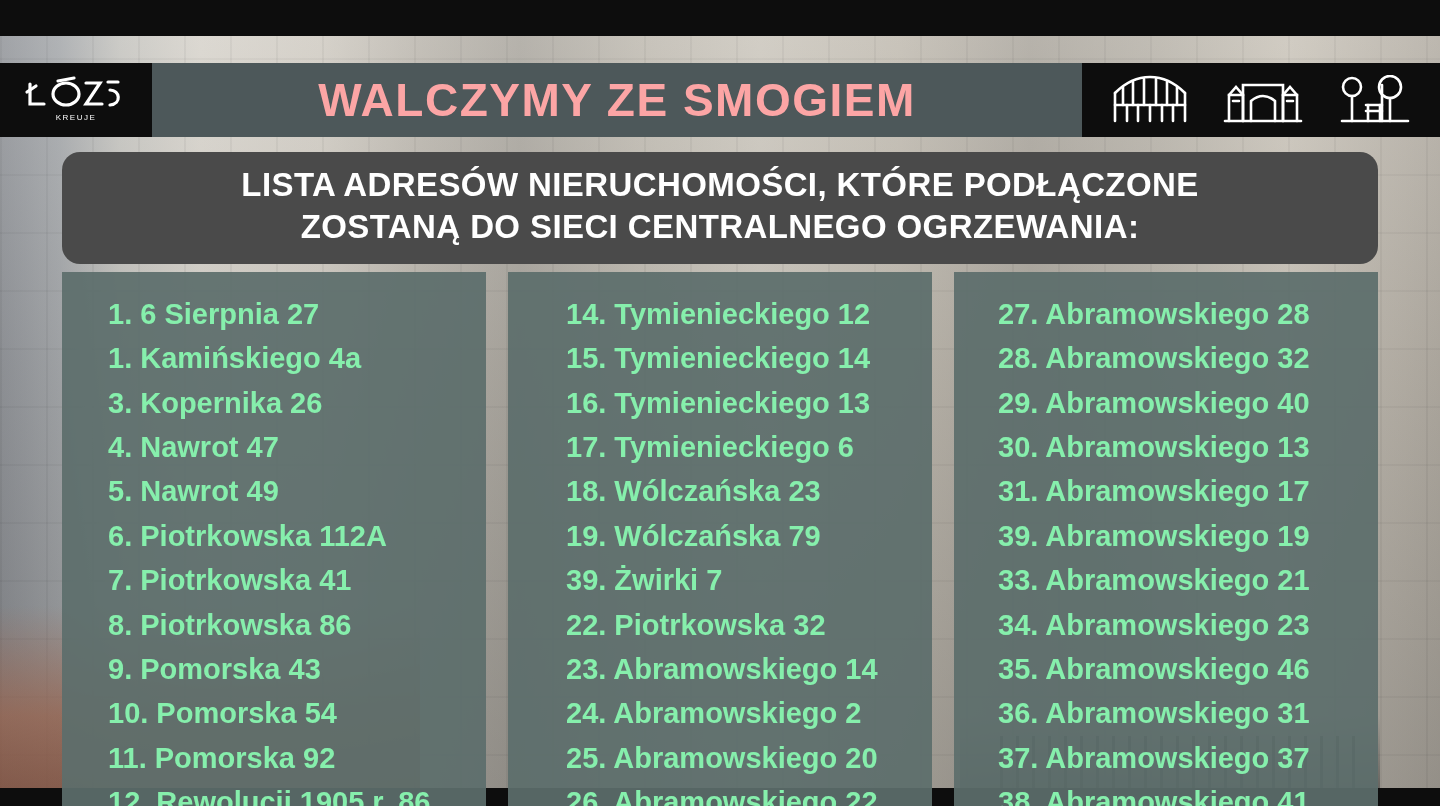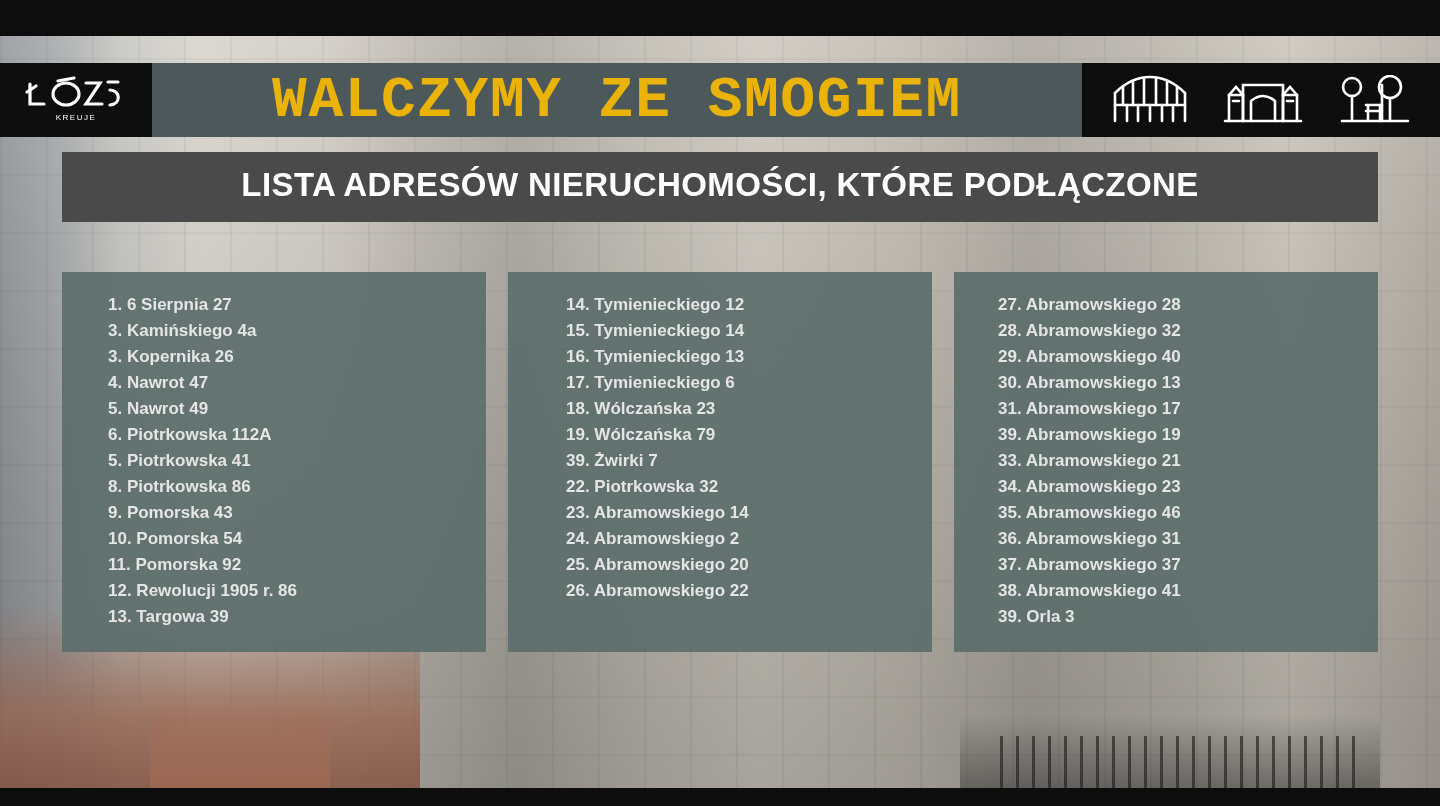--- a/index.html
+++ b/index.html
@@ -120,26 +120,26 @@
 
   .header-title-box {
     flex: 1;
     background: #4d585a;
     display: flex;
     align-items: center;
     justify-content: center;
     margin: 0;
   }
   .header-title {
-    color: #eab308;
+    color: #fca5a5;
     font-weight: bold;
-    font-size: 58px;
+    font-size: 46px;
     letter-spacing: 1.5px;
     white-space: nowrap;
-    font-family: Liberation Mono, monospace;
+    font-family: Liberation Sans, sans-serif;
   }
   .header-icons-box {
     width: 358px;
     background: #0d0d0d;
     display: flex;
     align-items: center;
     justify-content: space-evenly;
     gap: 6px;
   }
   .hicon svg { display: block; }
@@ -148,20 +148,21 @@
   .subtitle-banner {
     position: absolute;
     left: 62px;
     top: 152px;
     width: 1316px;
     background: #4a4a4a;
     padding: 12px 18px 16px 18px;
     box-sizing: border-box;
     text-align: center;
     z-index: 6;
+    border-radius: 18px;
   }
   .subtitle-line {
     color: #ffffff;
     font-weight: bold;
     font-size: 33px;
     line-height: 1.28;
     letter-spacing: 0.4px;
   }
 
   
@@ -176,23 +177,23 @@
   }
   .col {
     background: rgba(93, 110, 108, 0.93);
     box-sizing: border-box;
     padding: 20px 18px 22px 46px;
     width: 424px;
   }
   .col.col-2 { padding-left: 58px; }
   .col.col-3 { padding-left: 44px; }
   .addr {
-    color: #e5e5e5;
+    color: #86efac;
     font-weight: bold;
-    font-size: 17px;
+    font-size: 29px;
     line-height: 1.53;
     white-space: nowrap;
   }
 </style>
 </head>
 <body>
 
 <div class="poster">
 
   <div class="bg"></div>
@@ -267,32 +268,33 @@
             <path d="M30 30 L30 46 M42 30 L42 46"></path>
             <path d="M4 46 L70 46"></path>
           </g>
         </svg>
       </span>
     </div>
   </div>
 
   <div class="subtitle-banner">
     <div class="subtitle-line">LISTA ADRESÓW NIERUCHOMOŚCI, KTÓRE PODŁĄCZONE</div>
+    <div class="subtitle-line">ZOSTANĄ DO SIECI CENTRALNEGO OGRZEWANIA:</div>
   </div>
 
   <div class="columns">
 
     <div class="col col-1">
       <div class="addr">1. 6 Sierpnia 27</div>
-      <div class="addr">3. Kamińskiego 4a</div>
+      <div class="addr">1. Kamińskiego 4a</div>
       <div class="addr">3. Kopernika 26</div>
       <div class="addr">4. Nawrot 47</div>
       <div class="addr">5. Nawrot 49</div>
       <div class="addr">6. Piotrkowska 112A</div>
-      <div class="addr">5. Piotrkowska 41</div>
+      <div class="addr">7. Piotrkowska 41</div>
       <div class="addr">8. Piotrkowska 86</div>
       <div class="addr">9. Pomorska 43</div>
       <div class="addr">10. Pomorska 54</div>
       <div class="addr">11. Pomorska 92</div>
       <div class="addr">12. Rewolucji 1905 r. 86</div>
       <div class="addr">13. Targowa 39</div>
     </div>
 
     <div class="col col-2">
       <div class="addr">14. Tymienieckiego 12</div>

